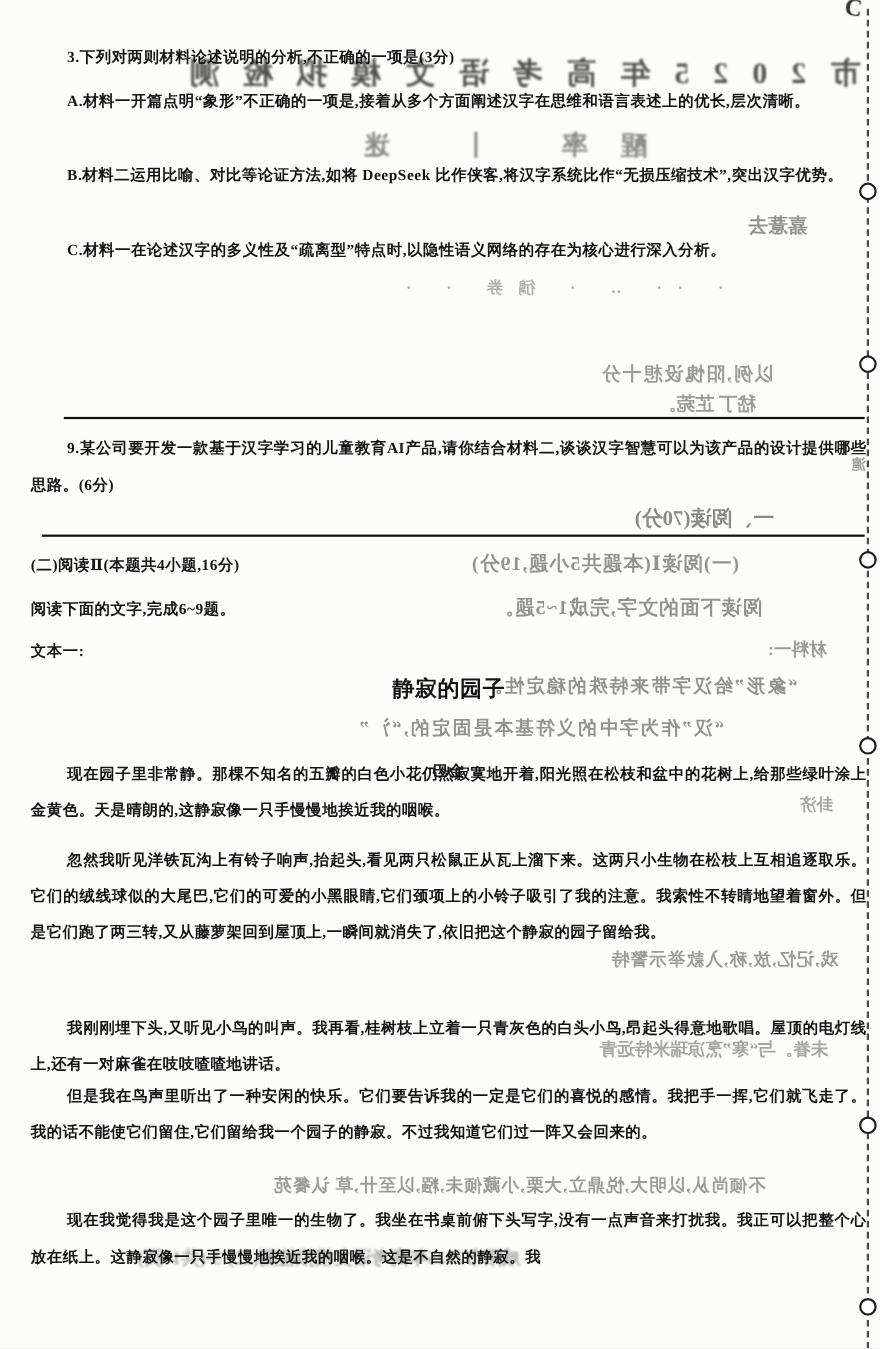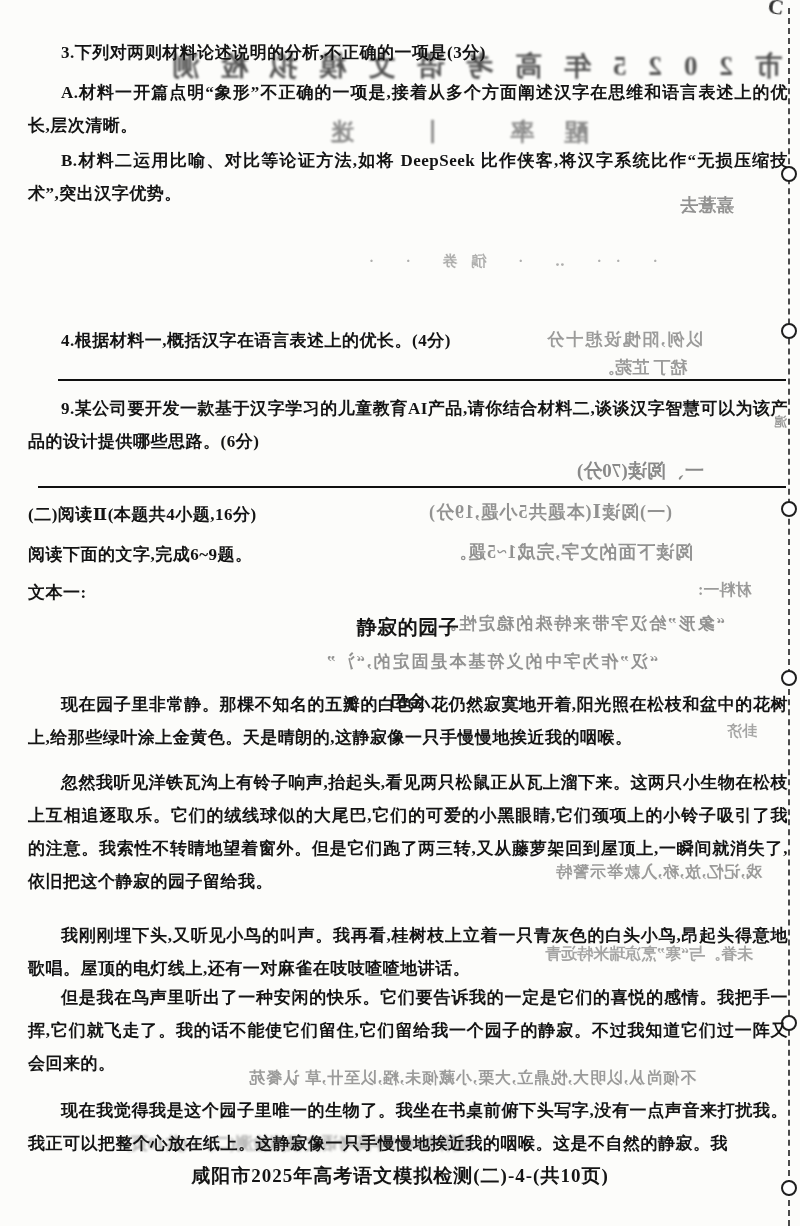--- a/index.html
+++ b/index.html
@@ -4,21 +4,21 @@
 <style>
   html,body { margin:0; padding:0; background:#e8e8e8; }
   .page {
     position:relative; width:800px; height:1226px; margin:0 auto;
     background:#fcfcfa; overflow:hidden;
     font-family:"Liberation Serif","DejaVu Serif",serif;
     color:#141414;
   }
   .block {
     position:absolute; left:28px; width:760px;
-    font-size:17px; line-height:33px; font-weight:600;
+    font-size:14px; line-height:33px; font-weight:600;
     text-align:justify; letter-spacing:0.5px;
   }
   .indent { text-indent:33px; }
   .center { text-align:center; text-indent:0; }
   .bold { font-weight:700; }
   .rule { position:absolute; border-top:2.5px solid #101010; height:0; }
   .bleed {
     position:absolute; transform:scaleX(-1); white-space:nowrap;
     color:#3d3d3d; filter:blur(0.7px); font-weight:600;
   }
@@ -68,36 +68,35 @@
   <div class="bleed" style="left:325px; top:650px; font-size:17px; letter-spacing:2px; opacity:.55;">“汉”作为字中的义符基本是固定的,“氵”</div>
   <div class="bleed" style="left:727px; top:722px; font-size:15px; opacity:.45;">卦济</div>
   <div class="bleed" style="left:555px; top:862px; font-size:16px; letter-spacing:1px; opacity:.5;">戏,记忆,放,称,入款举示警特</div>
   <div class="bleed" style="left:545px; top:944px; font-size:16px; opacity:.45;">未眷。与“寒”烹凉瑞米特远青</div>
   <div class="bleed" style="left:248px; top:1068px; font-size:16px; letter-spacing:1px; opacity:.5;">不倾尚从,以明大,悦鼎立,大栗,小藏倾未,糨,以至卄,草 认餐苑</div>
   <div class="bleed" style="left:125px; top:1132px; font-size:17px; opacity:.4; filter:blur(1px);">咸阳市2025年高考语文模拟检测(二)-3-(共10页)</div>
 
   <div class="block indent" style="top:36px">3.下列对两则材料论述说明的分析,不正确的一项是(3分)</div>
   <div class="block indent" style="top:76px">A.材料一开篇点明“象形”不正确的一项是,接着从多个方面阐述汉字在思维和语言表述上的优长,层次清晰。</div>
   <div class="block indent" style="top:144px">B.材料二运用比喻、对比等论证方法,如将 DeepSeek 比作侠客,将汉字系统比作“无损压缩技术”,突出汉字优势。</div>
-  <div class="block indent" style="top:324px">4.根据材料一,概括汉字在语言表述上的优长。(4分)</div>
+  <div class="block indent" style="top:212px">C.材料一在论述汉字的多义性及“疏离型”特点时,以隐性语义网络的存在为核心进行深入分析。</div>
 
   <div class="rule" style="top:379px; left:58px; width:728px;"></div>
 
   <div class="block indent" style="top:392px">9.某公司要开发一款基于汉字学习的儿童教育AI产品,请你结合材料二,谈谈汉字智慧可以为该产品的设计提供哪些思路。(6分)</div>
 
   <div class="rule" style="top:486px; left:38px; width:748px;"></div>
 
   <div class="block" style="top:498px">(二)阅读Ⅱ(本题共4小题,16分)</div>
   <div class="block" style="top:538px">阅读下面的文字,完成6~9题。</div>
   <div class="block bold" style="top:576px">文本一:</div>
 
   <div class="block center bold" style="top:611px; font-size:20px;">静寂的园子</div>
   <div class="block center" style="top:685px">巴金</div>
 
   <div class="block indent" style="top:688px">现在园子里非常静。那棵不知名的五瓣的白色小花仍然寂寞地开着,阳光照在松枝和盆中的花树上,给那些绿叶涂上金黄色。天是晴朗的,这静寂像一只手慢慢地挨近我的咽喉。</div>
   <div class="block indent" style="top:766px">忽然我听见洋铁瓦沟上有铃子响声,抬起头,看见两只松鼠正从瓦上溜下来。这两只小生物在松枝上互相追逐取乐。它们的绒线球似的大尾巴,它们的可爱的小黑眼睛,它们颈项上的小铃子吸引了我的注意。我索性不转睛地望着窗外。但是它们跑了两三转,又从藤萝架回到屋顶上,一瞬间就消失了,依旧把这个静寂的园子留给我。</div>
   <div class="block indent" style="top:919px">我刚刚埋下头,又听见小鸟的叫声。我再看,桂树枝上立着一只青灰色的白头小鸟,昂起头得意地歌唱。屋顶的电灯线上,还有一对麻雀在吱吱喳喳地讲话。</div>
   <div class="block indent" style="top:981px">但是我在鸟声里听出了一种安闲的快乐。它们要告诉我的一定是它们的喜悦的感情。我把手一挥,它们就飞走了。我的话不能使它们留住,它们留给我一个园子的静寂。不过我知道它们过一阵又会回来的。</div>
   <div class="block indent" style="top:1094px">现在我觉得我是这个园子里唯一的生物了。我坐在书桌前俯下头写字,没有一点声音来打扰我。我正可以把整个心放在纸上。这静寂像一只手慢慢地挨近我的咽喉。这是不自然的静寂。我</div>
 
-  <div class="footer">咸阳市2025年高考语文模拟检测(二)-4-(共10页)</div>
 
 </div>
 
 </body></html>

